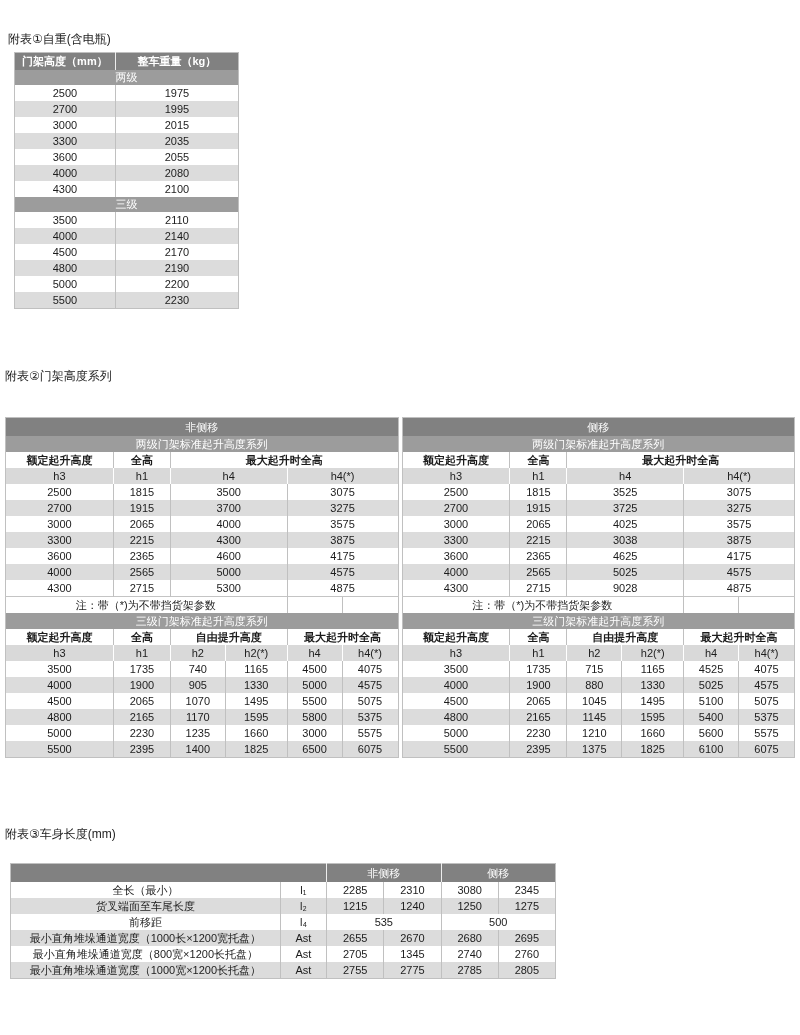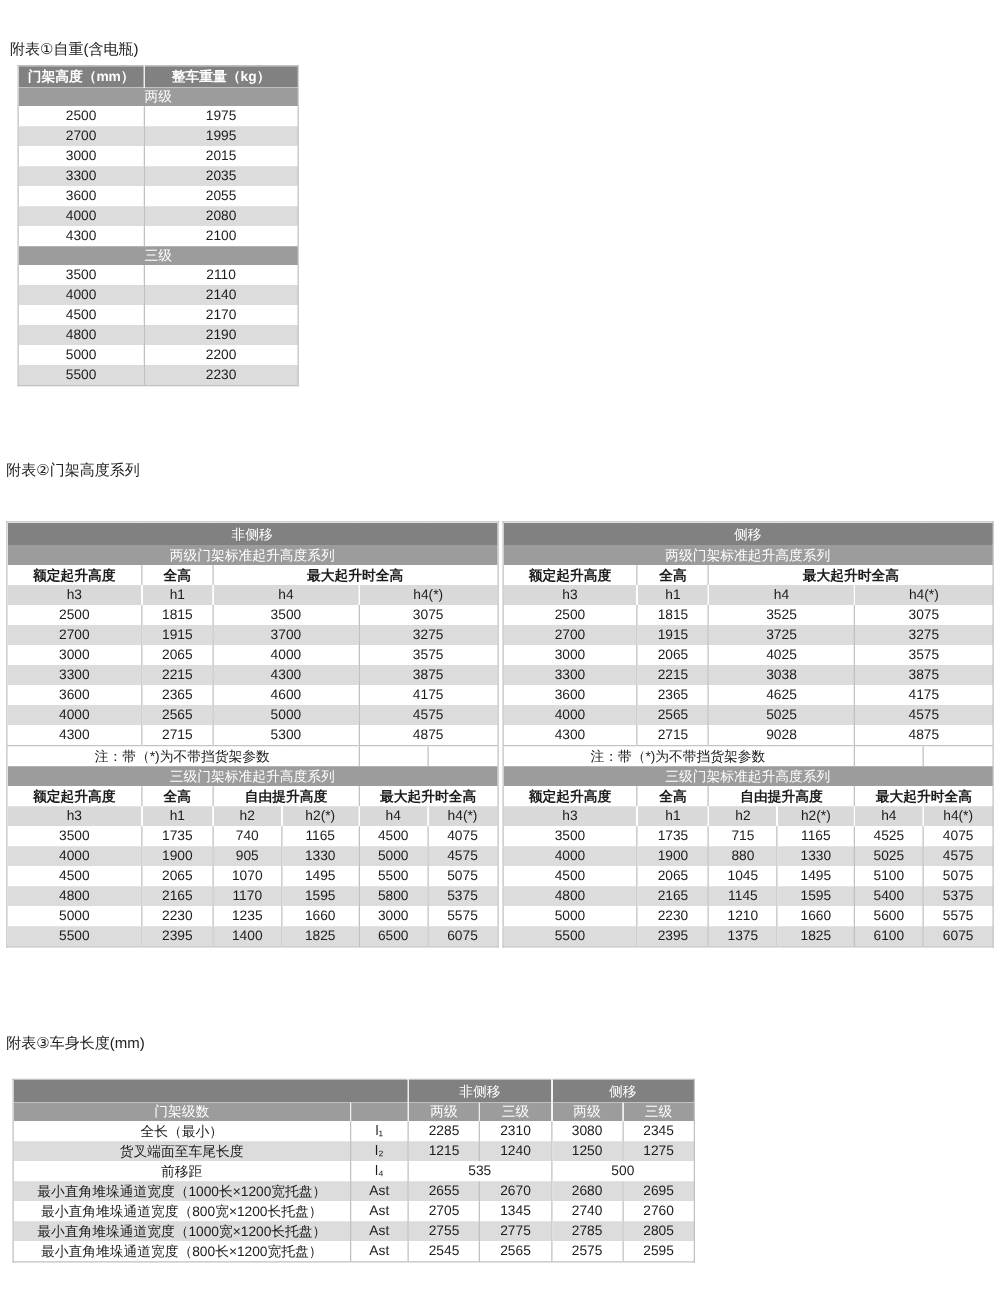--- a/index.html
+++ b/index.html
@@ -415,28 +415,20 @@
       <col style="width:10.5%">
         <col style="width:10.5%">
         <col style="width:10.5%">
     </colgroup>
     <thead>
       <tr class="r-dark">
         <td colspan="2"></td>
         <th colspan="2">非侧移</th>
         <th colspan="2">侧移</th>
       </tr>
-      <tr class="r-mid">
-        <th>门架级数</th>
-        <th></th>
-        <th>两级</th>
-        <th>三级</th>
-        <th>两级</th>
-        <th>三级</th>
-      </tr>
     </thead>
     <tbody>
         <tr>
           <td class="t3-label">全长（最小）</td>
           <td>l₁</td>
           <td>2285</td>
           <td>2310</td>
           <td>3080</td>
           <td>2345</td>
         </tr>
@@ -471,23 +463,15 @@
           <td>2760</td>
         </tr>
         <tr class="r-alt">
           <td class="t3-label">最小直角堆垛通道宽度（1000宽×1200长托盘）</td>
           <td>Ast</td>
           <td>2755</td>
           <td>2775</td>
           <td>2785</td>
           <td>2805</td>
         </tr>
-        <tr>
-          <td class="t3-label">最小直角堆垛通道宽度（800长×1200宽托盘）</td>
-          <td>Ast</td>
-          <td>2545</td>
-          <td>2565</td>
-          <td>2575</td>
-          <td>2595</td>
-        </tr>
       </tbody>
   </table>
 </div>
 
 </body></html>

